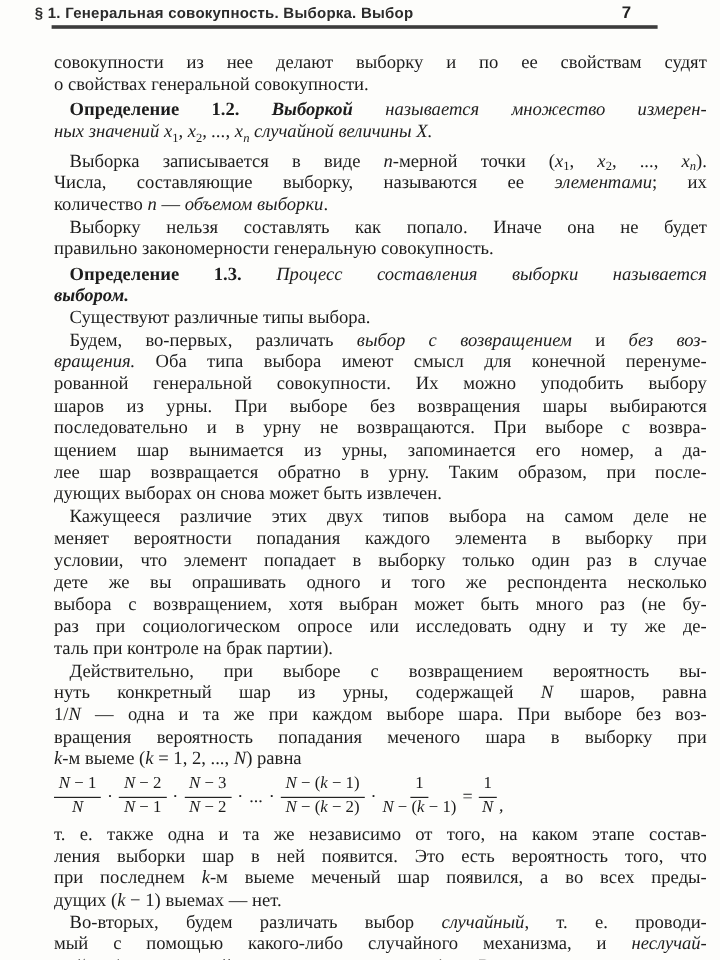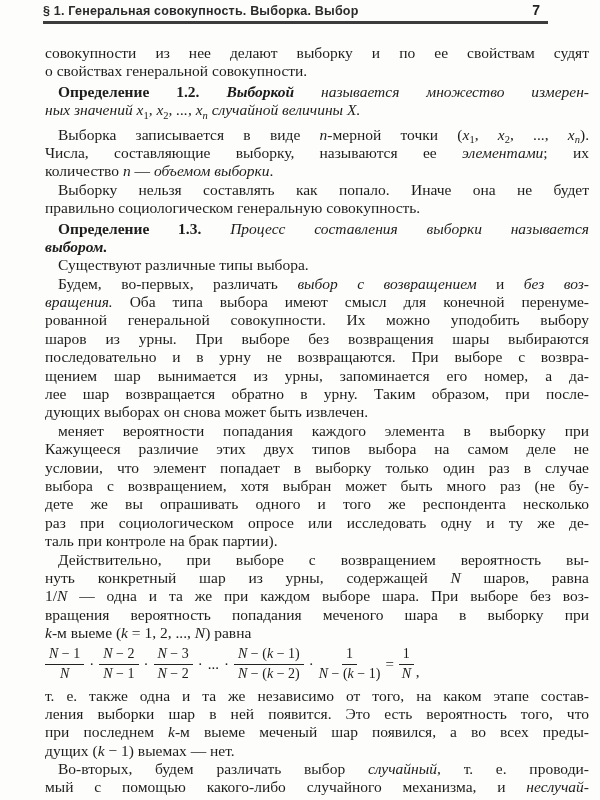--- a/index.html
+++ b/index.html
@@ -8,21 +8,21 @@
     position: relative;
     width: 600px; height: 800px;
     margin: 0 auto;
     background: #fdfdfb;
     overflow: hidden;
     color: #1d1d1d;
     font-family: "Liberation Serif", "DejaVu Serif", serif;
   }
   
   .header-row {
-    position: absolute; left: 43px; top: 2px; width: 505px;
+    position: absolute; left: 29px; top: 2px; width: 505px;
     display: flex; justify-content: space-between; align-items: flex-start;
   }
   .htitle {
     font-family: "Liberation Sans", "DejaVu Sans", sans-serif;
     font-size: 12.5px; font-weight: 700; letter-spacing: 0.2px;
     color: #2b2b2b; line-height: 18px;
   }
   .pnum {
     font-family: "Liberation Sans", "DejaVu Sans", sans-serif;
     font-size: 14px; font-weight: 700; color: #222;
@@ -81,45 +81,45 @@
         <div class="line"><span class="bd">Определение 1.2. </span><span class="bd it">Выборкой</span><span class="it"> называется множество измерен-</span></div>
         <div class="line last"><span class="it">ных значений </span><span class="it">x</span><span class="sub">1</span><span class="it">, </span><span class="it">x</span><span class="sub">2</span><span class="it">, ..., </span><span class="it">x</span><span class="sub it">n</span><span class="it"> случайной величины X.</span></div>
       </div>
       <div class="para ind">
         <div class="line"><span>Выборка записывается в виде </span><span class="it">n</span><span>-мерной точки (</span><span class="it">x</span><span class="sub">1</span><span>, </span><span class="it">x</span><span class="sub">2</span><span>, ..., </span><span class="it">x</span><span class="sub it">n</span><span>).</span></div>
         <div class="line"><span>Числа, составляющие выборку, называются ее </span><span class="it">элементами</span><span>; их</span></div>
         <div class="line last"><span>количество </span><span class="it">n</span><span> — </span><span class="it">объемом выборки</span><span>.</span></div>
       </div>
       <div class="para ind">
         <div class="line"><span>Выборку нельзя составлять как попало. Иначе она не будет</span></div>
-        <div class="line last"><span>правильно социологическом генеральную совокупность.</span></div>
+        <div class="line last"><span>правильно закономерности генеральную совокупность.</span></div>
       </div>
       <div class="para ind def">
         <div class="line"><span class="bd">Определение 1.3. </span><span class="it">Процесс составления выборки называется</span></div>
         <div class="line last"><span class="bd it">выбором.</span></div>
       </div>
       <div class="para ind">
         <div class="line last"><span>Существуют различные типы выбора.</span></div>
       </div>
       <div class="para ind">
         <div class="line"><span>Будем, во-первых, различать </span><span class="it">выбор с возвращением</span><span> и </span><span class="it">без воз-</span></div>
         <div class="line"><span class="it">вращения.</span><span> Оба типа выбора имеют смысл для конечной перенуме-</span></div>
         <div class="line"><span>рованной генеральной совокупности. Их можно уподобить выбору</span></div>
         <div class="line"><span>шаров из урны. При выборе без возвращения шары выбираются</span></div>
         <div class="line"><span>последовательно и в урну не возвращаются. При выборе с возвра-</span></div>
         <div class="line"><span>щением шар вынимается из урны, запоминается его номер, а да-</span></div>
         <div class="line"><span>лее шар возвращается обратно в урну. Таким образом, при после-</span></div>
         <div class="line last"><span>дующих выборах он снова может быть извлечен.</span></div>
       </div>
       <div class="para ind">
+        <div class="line"><span>Кажущееся различие этих двух типов выбора на самом деле не</span></div>
         <div class="line"><span>меняет вероятности попадания каждого элемента в выборку при</span></div>
-        <div class="line"><span>Кажущееся различие этих двух типов выбора на самом деле не</span></div>
         <div class="line"><span>условии, что элемент попадает в выборку только один раз в случае</span></div>
+        <div class="line"><span>дете же вы опрашивать одного и того же респондента несколько</span></div>
         <div class="line"><span>выбора с возвращением, хотя выбран может быть много раз (не бу-</span></div>
-        <div class="line"><span>дете же вы опрашивать одного и того же респондента несколько</span></div>
         <div class="line"><span>раз при социологическом опросе или исследовать одну и ту же де-</span></div>
         <div class="line last"><span>таль при контроле на брак партии).</span></div>
       </div>
       <div class="para ind">
         <div class="line"><span>Действительно, при выборе с возвращением вероятность вы-</span></div>
         <div class="line"><span>нуть конкретный шар из урны, содержащей </span><span class="it">N</span><span> шаров, равна</span></div>
         <div class="line"><span>1/</span><span class="it">N</span><span> — одна и та же при каждом выборе шара. При выборе без воз-</span></div>
         <div class="line"><span>вращения вероятность попадания меченого шара в выборку при</span></div>
         <div class="line last"><span class="it">k</span><span>-м выеме (</span><span class="it">k</span><span> = 1, 2, ..., </span><span class="it">N</span><span>) равна</span></div>
       </div>

